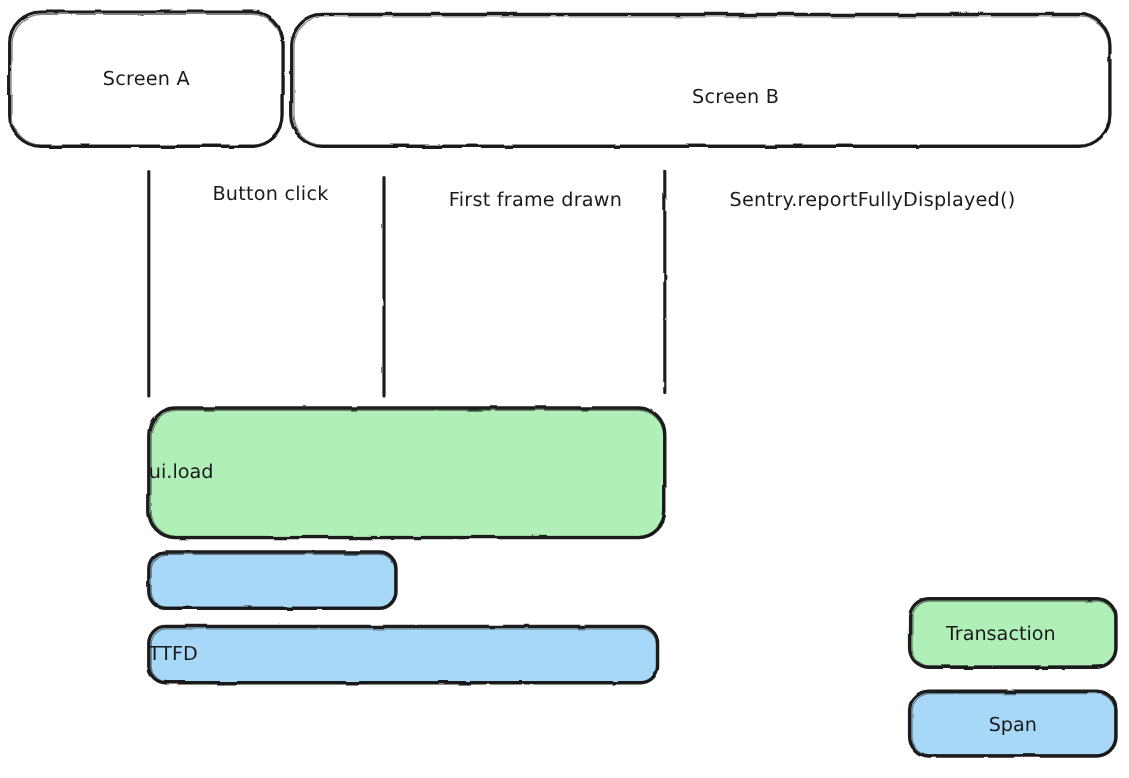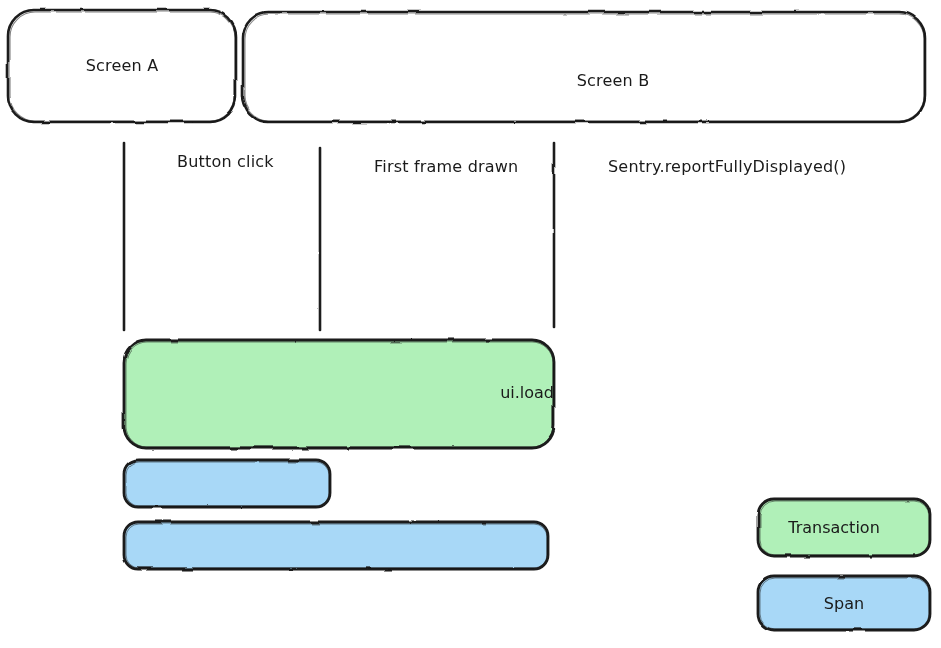--- a/index.html
+++ b/index.html
@@ -48,21 +48,21 @@
   
   .marker-label { font-size: 16px; margin-left: 48px; }
   #marker-0-label { left: 129px; top: 152px; }
   #marker-1-label { left: 326px; top: 157px; }
   #marker-2-label { left: 560px; top: 157px; }
 
   
   .bar-label {
     position: absolute;
     font-size: 16px;
-    text-align: right;
+    text-align: left;
     color: #1a1a1a;
   }
   #bar-0-label { left: 124px; top: 383px; width: 430px; }
   #bar-1-label { left: 124px; top: 473px; width: 206px; }
   #bar-2-label { left: 124px; top: 535px; width: 424px; }
 
   
   .legend-label {
     position: absolute;
     font-size: 16px;
@@ -143,18 +143,19 @@
 
   <div class="lbl marker-label" id="marker-0-label">Button click</div>
 
   <div class="lbl marker-label" id="marker-2-label">Sentry.reportFullyDisplayed()</div>
 
   <div class="lbl marker-label" id="marker-1-label">First frame drawn</div>
 
   <div class="bar-label" id="bar-0-label">ui.load</div>
 
 
+  <div class="bar-label" id="bar-2-label">TTFD</div>
 
   <div class="legend-label" id="legend-0-label">Transaction</div>
 
   <div class="legend-label" id="legend-1-label">Span</div>
 
 </div>
 
 </body></html>

